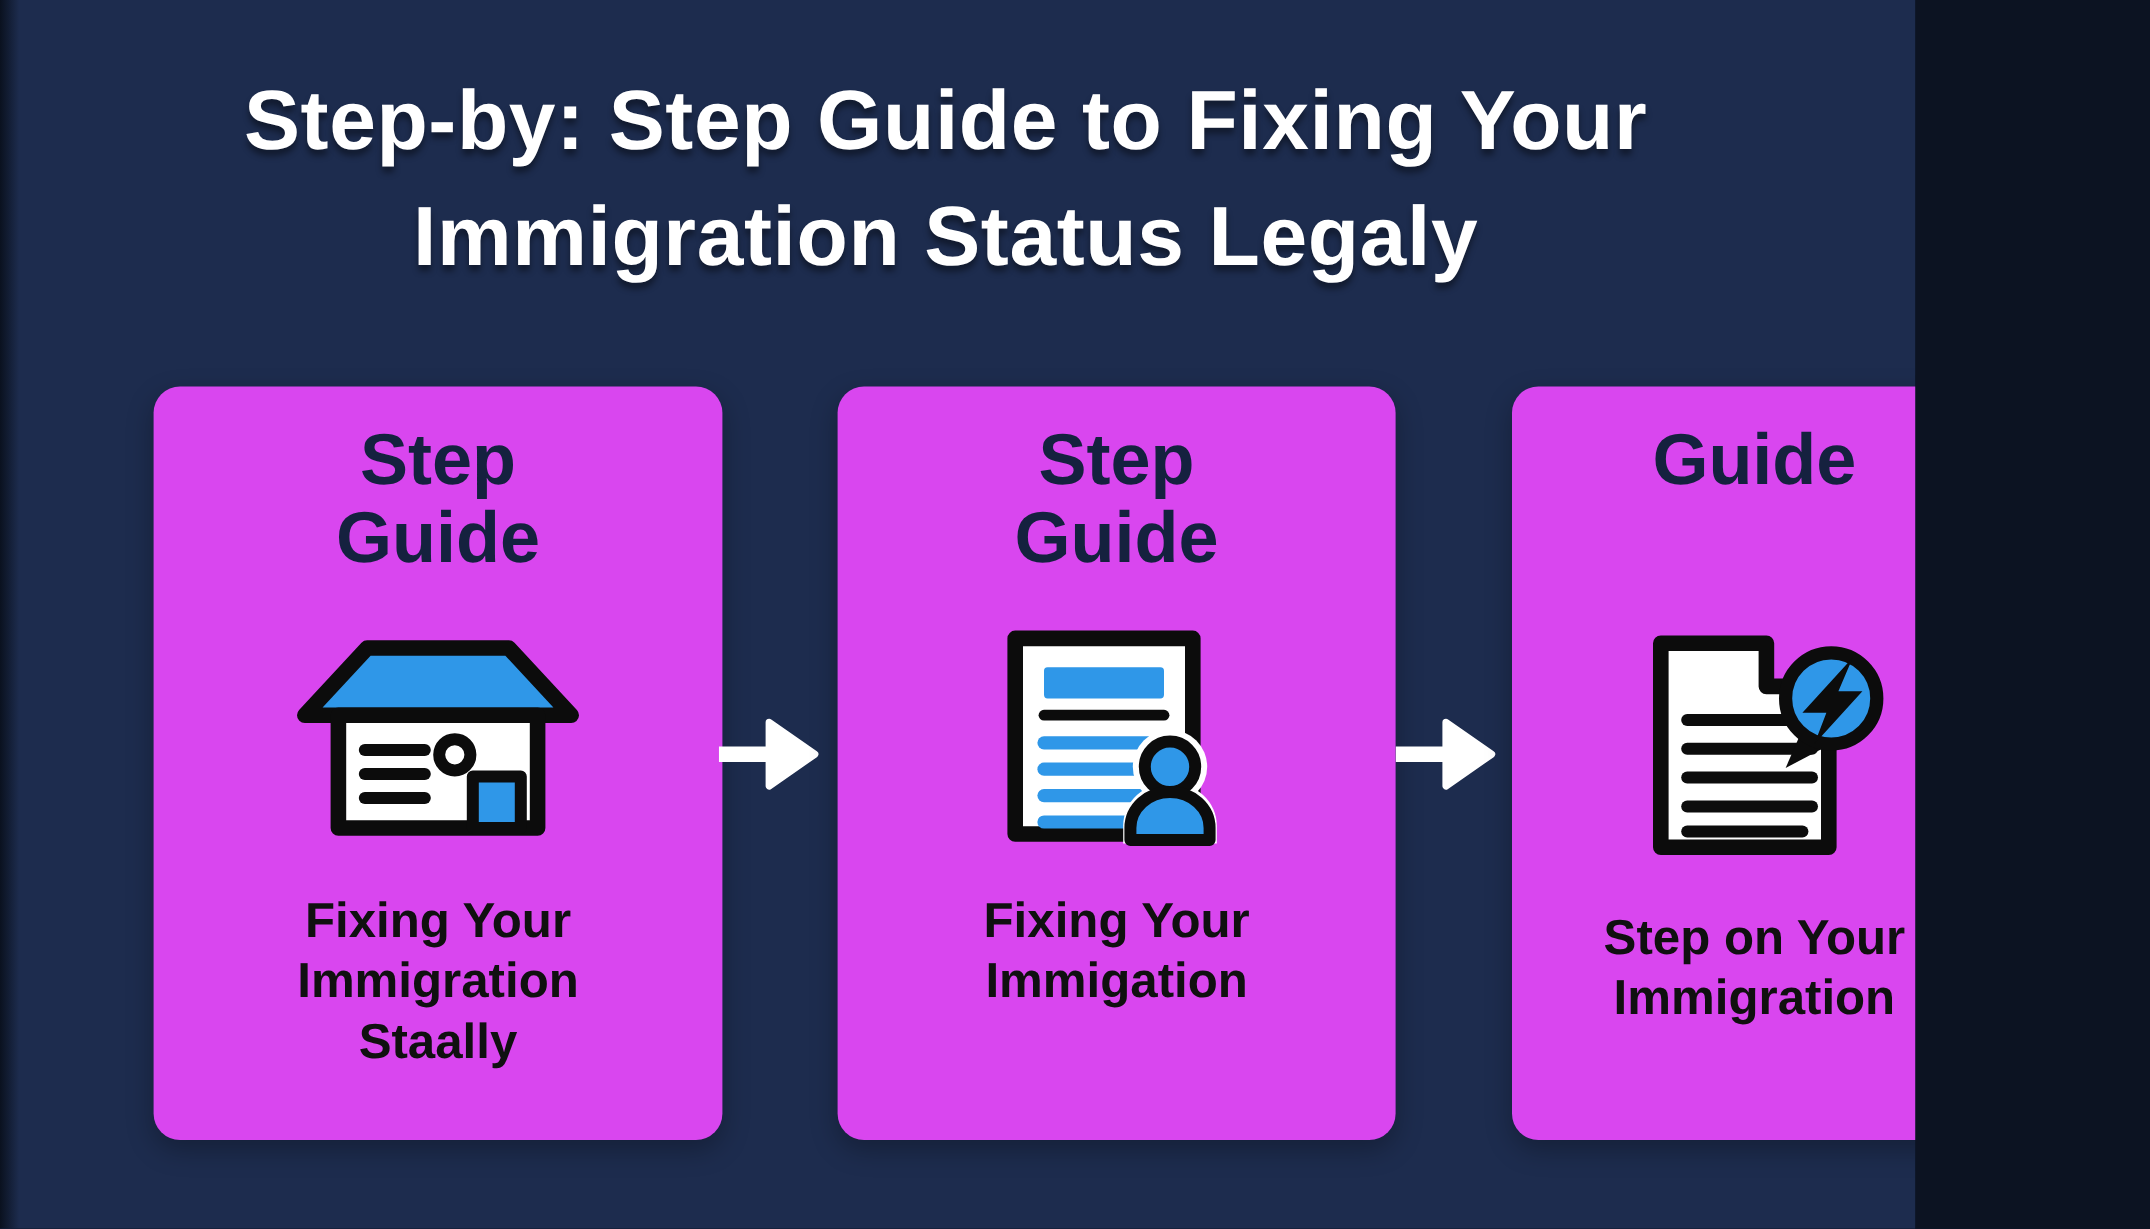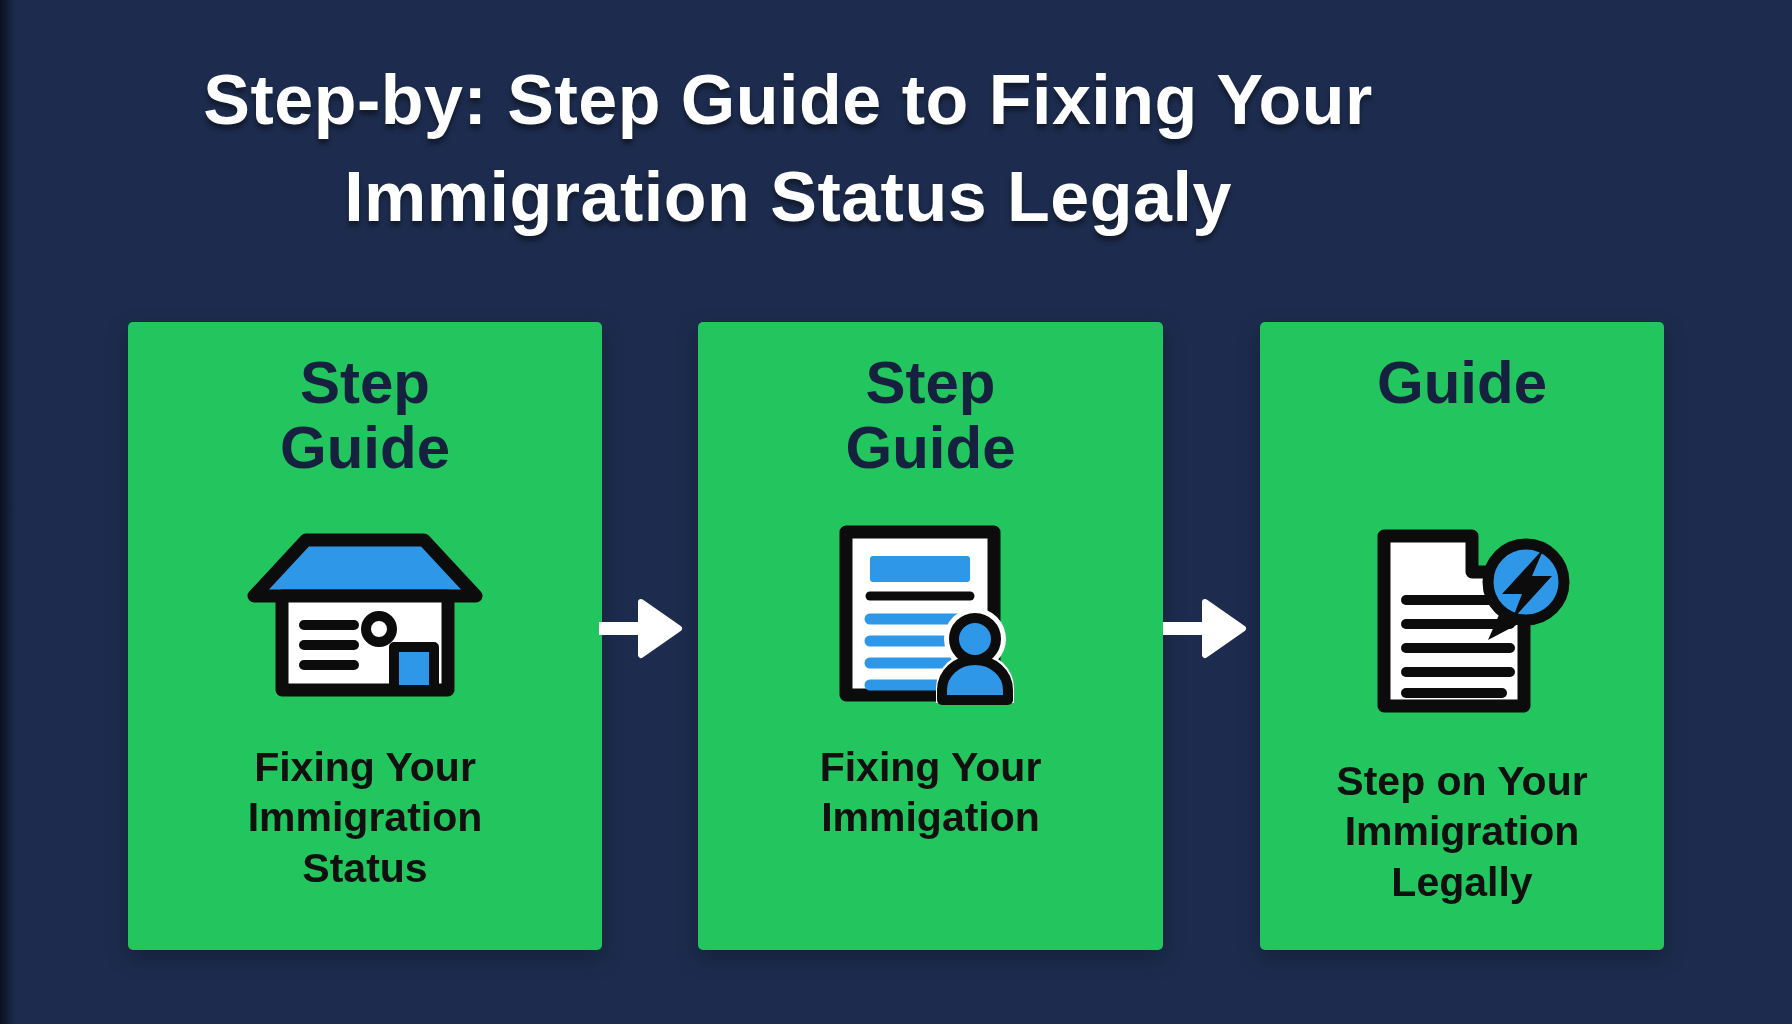--- a/index.html
+++ b/index.html
@@ -1,36 +1,36 @@
 <!DOCTYPE html>
 <html><head>
 <meta charset="utf-8">
 <style>
   * { margin:0; padding:0; box-sizing:border-box; }
   html,body { background:#0c1322; }
   .stage {
-    position:relative; width:1792px; height:1024px;
+    position:relative; width:1596px; height:1024px;
     background:#1d2c4e; overflow:hidden;
     font-family:"Liberation Sans","DejaVu Sans",sans-serif;
   }
   .left-band {
     position:absolute; left:0; top:0; width:16px; height:100%;
     background:linear-gradient(90deg,#0a111f 0%, rgba(29,44,78,0) 100%);
   }
   .main-title {
     position:absolute; top:52px; left:0; width:1576px;
     text-align:center; color:#ffffff;
     font-size:70px; font-weight:800; line-height:1.38;
     letter-spacing:0.5px;
     text-shadow:0 5px 5px rgba(0,0,0,0.42);
   }
   .main-title span { display:block; }
   .card {
     position:absolute; top:322px; height:628px;
-    background:#22c55e; border-radius:5px;
+    background:#d946ef; border-radius:22px;
     box-shadow:0 8px 22px rgba(0,0,0,0.28);
   }
   .card-1 { left:128px;  width:474px; }
   .card-2 { left:698px;  width:465px; }
   .card-3 { left:1260px; width:404px; }
   .card-title {
     position:absolute; top:28px; left:0; width:100%;
     text-align:center; font-size:60px; font-weight:800;
     color:#15213f; line-height:1.09;
   }
@@ -75,21 +75,21 @@
         <line x1="64" y1="97" x2="114" y2="97" stroke="#0c0c0c" stroke-width="10" stroke-linecap="round"></line>
         <line x1="64" y1="117" x2="114" y2="117" stroke="#0c0c0c" stroke-width="10" stroke-linecap="round"></line>
         <line x1="64" y1="137" x2="114" y2="137" stroke="#0c0c0c" stroke-width="10" stroke-linecap="round"></line>
         <circle cx="139" cy="101" r="13" fill="#ffffff" stroke="#0c0c0c" stroke-width="10"></circle>
         <rect x="154" y="119" width="40" height="43" fill="#2f97e8" stroke="#0c0c0c" stroke-width="10" stroke-linejoin="round"></rect>
       </svg>
     </div>
     <div class="card-caption">
       <span>Fixing Your</span>
       <span>Immigration</span>
-      <span>Status</span>
+      <span>Staally</span>
     </div>
   </div>
 
   <div class="arrow arrow-1">
     <svg width="84" height="64" viewBox="0 0 84 64">
       <line x1="0" y1="32.5" x2="44" y2="32.5" stroke="#ffffff" stroke-width="13"></line>
       <path d="M42 6 L80 32.5 L42 59 Z" fill="#ffffff" stroke="#ffffff" stroke-width="6" stroke-linejoin="round"></path>
     </svg>
   </div>
 
@@ -139,17 +139,16 @@
         <line x1="52" y1="150" x2="156" y2="150" stroke="#0c0c0c" stroke-width="10" stroke-linecap="round"></line>
         <line x1="52" y1="171" x2="148" y2="171" stroke="#0c0c0c" stroke-width="10" stroke-linecap="round"></line>
         <polygon points="148,86 134,118 172,98" fill="#0c0c0c"></polygon>
         <circle cx="172" cy="60" r="38" fill="#2f97e8" stroke="#0c0c0c" stroke-width="11"></circle>
         <path d="M190 26 L148 72 H168 L158 98 L198 54 H178 Z" fill="#0c0c0c"></path>
       </svg>
     </div>
     <div class="card-caption">
       <span>Step on Your</span>
       <span>Immigration</span>
-      <span>Legally</span>
     </div>
   </div>
 
 </div>
 
 </body></html>

